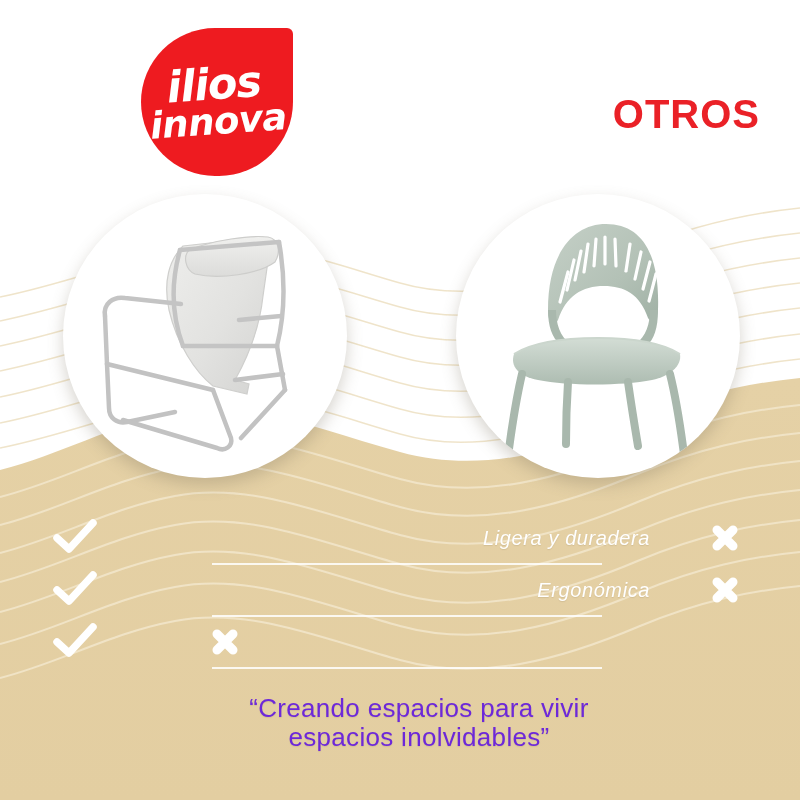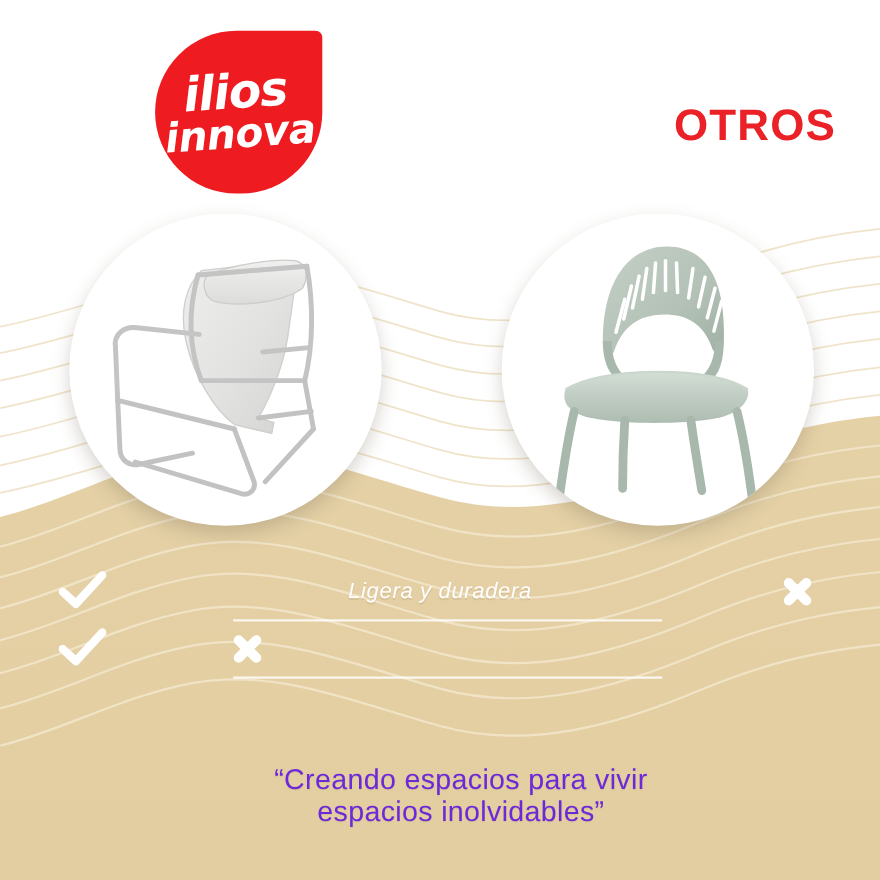--- a/index.html
+++ b/index.html
@@ -116,21 +116,21 @@
   .mark-cell {
     width: 150px;
     display: flex;
     justify-content: center;
     align-items: center;
     flex: none;
   }
   .mark-cell.right { width: 150px; }
   .feature-cell {
     flex: 1;
-    text-align: center;
+    text-align: right;
     color: #ffffff;
     font-family: "Liberation Sans", sans-serif;
     font-size: 20px;
     font-style: italic;
     letter-spacing: 0.6px;
     text-shadow: 0 1px 1px rgba(160,140,100,0.25);
   }
   .row-divider {
     position: absolute;
     left: 212px;
@@ -319,35 +319,49 @@
       </div>
       <div class="feature-cell">Ligera y duradera</div>
       <div class="mark-cell right">
         <svg class="cross-icon" width="30" height="30" viewBox="0 0 30 30">
           <path d="M7,7 L23,23 M23,7 L7,23" fill="none" stroke="#ffffff" stroke-width="9" stroke-linecap="round"></path>
         </svg>
       </div>
       <div class="row-divider" style="bottom:-1px"></div>
     </div>
 
-
     <div class="compare-row">
       <div class="mark-cell">
         <svg class="check-icon" width="44" height="38" viewBox="0 0 44 38">
           <path d="M4,19 L16,30 L40,4" fill="none" stroke="#ffffff" stroke-width="7.5" stroke-linecap="round" stroke-linejoin="round"></path>
         </svg>
       </div>
+      <div class="feature-cell">Ergonómica</div>
       <div class="mark-cell right">
         <svg class="cross-icon" width="30" height="30" viewBox="0 0 30 30">
           <path d="M7,7 L23,23 M23,7 L7,23" fill="none" stroke="#ffffff" stroke-width="9" stroke-linecap="round"></path>
         </svg>
       </div>
       <div class="row-divider" style="bottom:-1px"></div>
     </div>
 
+    <div class="compare-row">
+      <div class="mark-cell">
+        <svg class="check-icon" width="44" height="38" viewBox="0 0 44 38">
+          <path d="M4,19 L16,30 L40,4" fill="none" stroke="#ffffff" stroke-width="7.5" stroke-linecap="round" stroke-linejoin="round"></path>
+        </svg>
+      </div>
+      <div class="mark-cell right">
+        <svg class="cross-icon" width="30" height="30" viewBox="0 0 30 30">
+          <path d="M7,7 L23,23 M23,7 L7,23" fill="none" stroke="#ffffff" stroke-width="9" stroke-linecap="round"></path>
+        </svg>
+      </div>
+      <div class="row-divider" style="bottom:-1px"></div>
+    </div>
+
   </div>
 
   <div class="tagline">
     <span>“Creando espacios para vivir</span>
     <span>espacios inolvidables”</span>
   </div>
 
 </div>
 
 </body></html>

